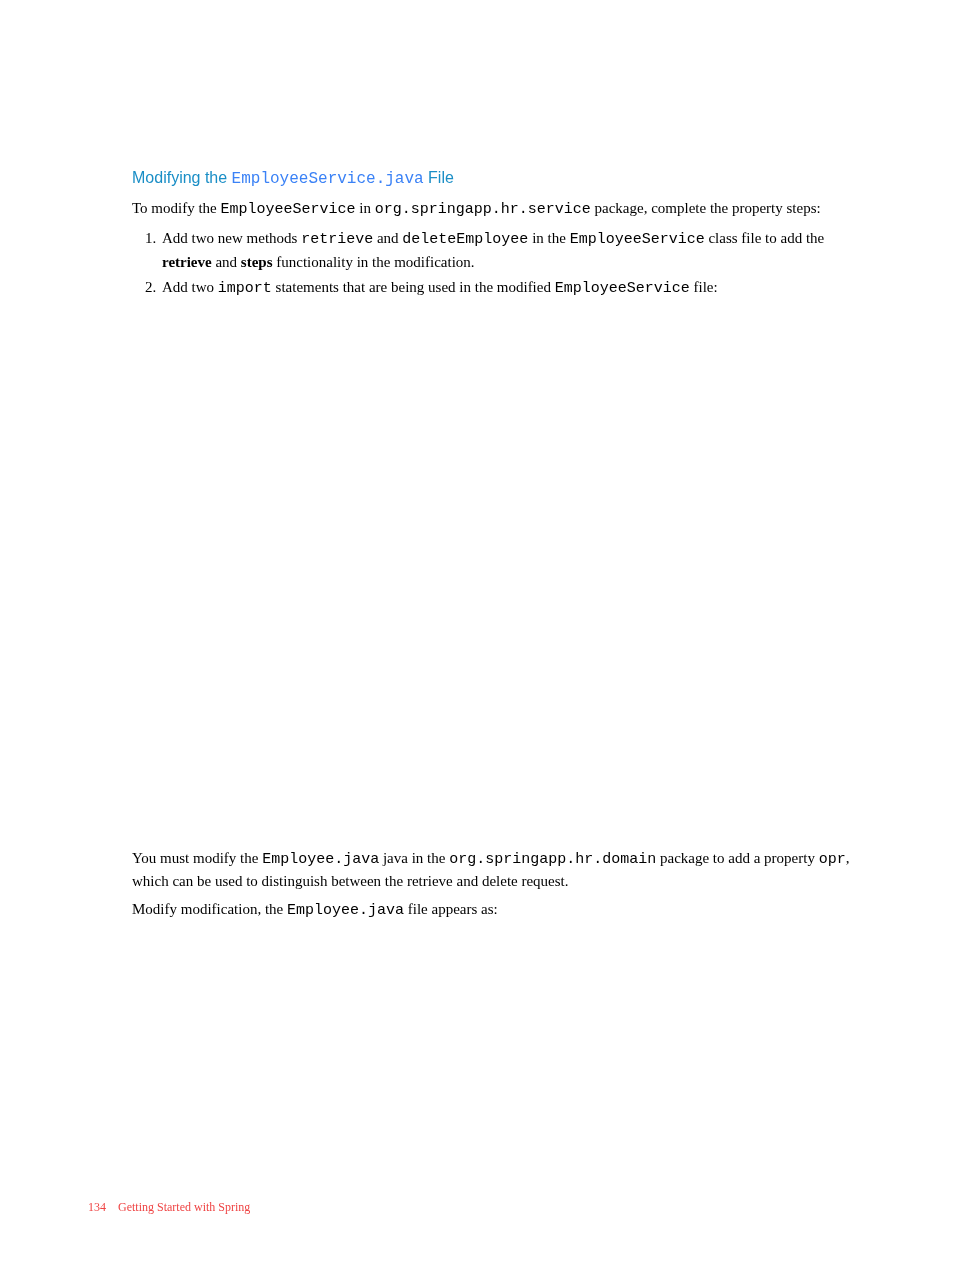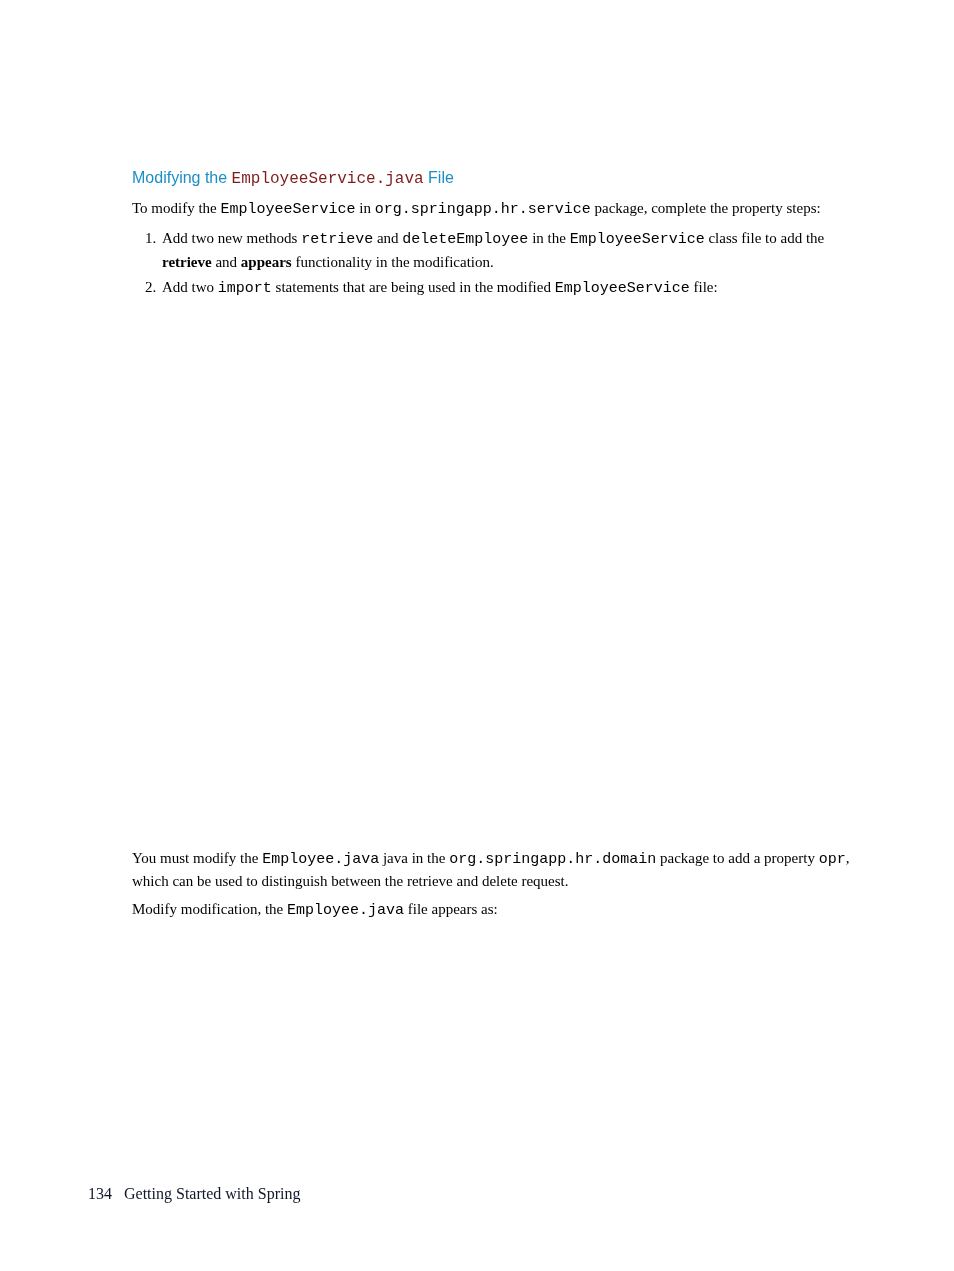--- a/index.html
+++ b/index.html
@@ -20,21 +20,21 @@
   .heading {
     font-family: "Segoe UI", "Helvetica Neue", Arial, sans-serif;
     color: #1a8ec6;
     font-size: 16px;
     font-weight: 400;
     margin: 0 0 8px 0;
     line-height: 1.3;
   }
   .heading .code {
     font-family: "Courier New", Courier, monospace;
-    color: #7f1d1d;
+    color: #3b82f6;
   }
   .para {
     font-size: 15px;
     line-height: 1.45;
     margin: 0 0 6px 0;
   }
   .code {
     font-family: Liberation Mono, monospace;
   }
   ol.steps {
@@ -48,24 +48,24 @@
     margin-bottom: 2px;
   }
   .indent-block {
     margin-left: 28px;
   }
   .spacer-large {
     height: 510px;
   }
   .footer {
     position: absolute;
-    bottom: 68px;
+    bottom: 56px;
     left: 88px;
-    font-size: 16px;
-    color: #0f172a;
+    font-size: 12px;
+    color: #ef4444;
     font-family: "Palatino Linotype", Palatino, Georgia, serif;
   }
   .footer .pagenum {
     margin-right: 12px;
   }
   .bold { font-weight: bold; }
 </style>
 </head>
 <body>
 
@@ -74,21 +74,21 @@
   <h3 class="heading">
     <span>Modifying the </span><span class="code">EmployeeService.java</span><span> File</span>
   </h3>
 
   <p class="para">
     <span>To modify the </span><span class="code">EmployeeService</span><span> in </span><span class="code">org.springapp.hr.service</span><span> package, complete the property steps:</span>
   </p>
 
   <ol class="steps">
     <li>
-      <span>Add two new methods </span><span class="code">retrieve</span><span> and </span><span class="code">deleteEmployee</span><span> in the </span><span class="code">EmployeeService</span><span> class file to add the </span><span class="bold">retrieve</span><span> and </span><span class="bold">appears</span><span> functionality in the modification.</span>
+      <span>Add two new methods </span><span class="code">retrieve</span><span> and </span><span class="code">deleteEmployee</span><span> in the </span><span class="code">EmployeeService</span><span> class file to add the </span><span class="bold">retrieve</span><span> and </span><span class="bold">steps</span><span> functionality in the modification.</span>
     </li>
     <li>
       <span>Add two </span><span class="code">import</span><span> statements that are being used in the modified </span><span class="code">EmployeeService</span><span> file:</span>
     </li>
   </ol>
 
   <div style="height:28px"></div>
 
 
   <div class="spacer-large"></div>

